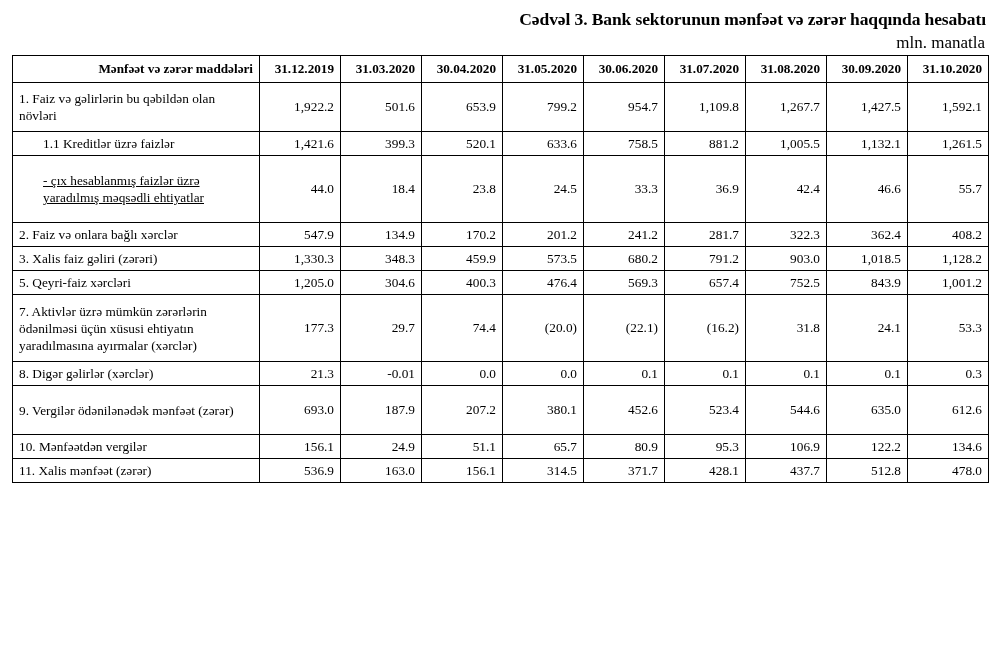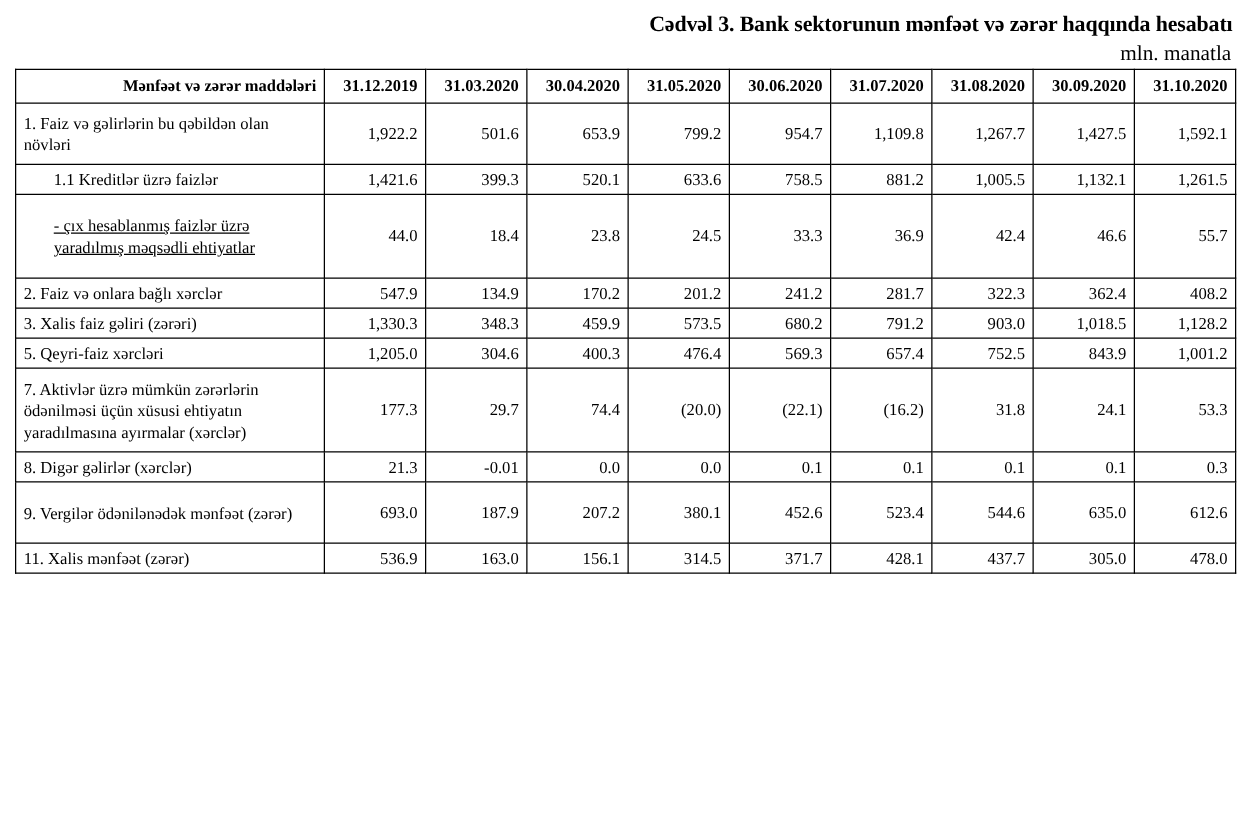--- a/index.html
+++ b/index.html
@@ -225,26 +225,38 @@
         <td class="num">187.9</td>
         <td class="num">207.2</td>
         <td class="num">380.1</td>
         <td class="num">452.6</td>
         <td class="num">523.4</td>
         <td class="num">544.6</td>
         <td class="num">635.0</td>
         <td class="num">612.6</td>
       </tr>
       <tr>
+        <td class="label">10. Mənfəətdən vergilər</td>
+        <td class="num">156.1</td>
+        <td class="num">24.9</td>
+        <td class="num">51.1</td>
+        <td class="num">65.7</td>
+        <td class="num">80.9</td>
+        <td class="num">95.3</td>
+        <td class="num">106.9</td>
+        <td class="num">122.2</td>
+        <td class="num">134.6</td>
+      </tr>
+      <tr>
         <td class="label">11. Xalis mənfəət (zərər)</td>
         <td class="num">536.9</td>
         <td class="num">163.0</td>
         <td class="num">156.1</td>
         <td class="num">314.5</td>
         <td class="num">371.7</td>
         <td class="num">428.1</td>
         <td class="num">437.7</td>
-        <td class="num">305.0</td>
+        <td class="num">512.8</td>
         <td class="num">478.0</td>
       </tr>
     </tbody>
   </table>
 </div>
 
 </body></html>

